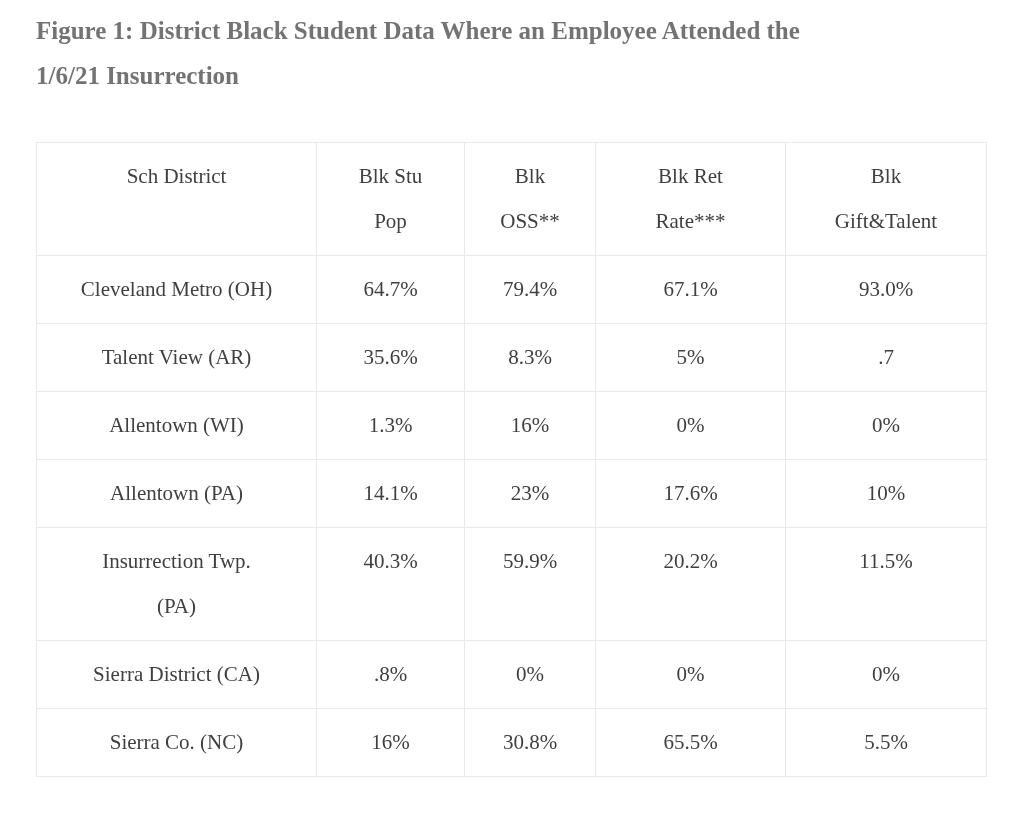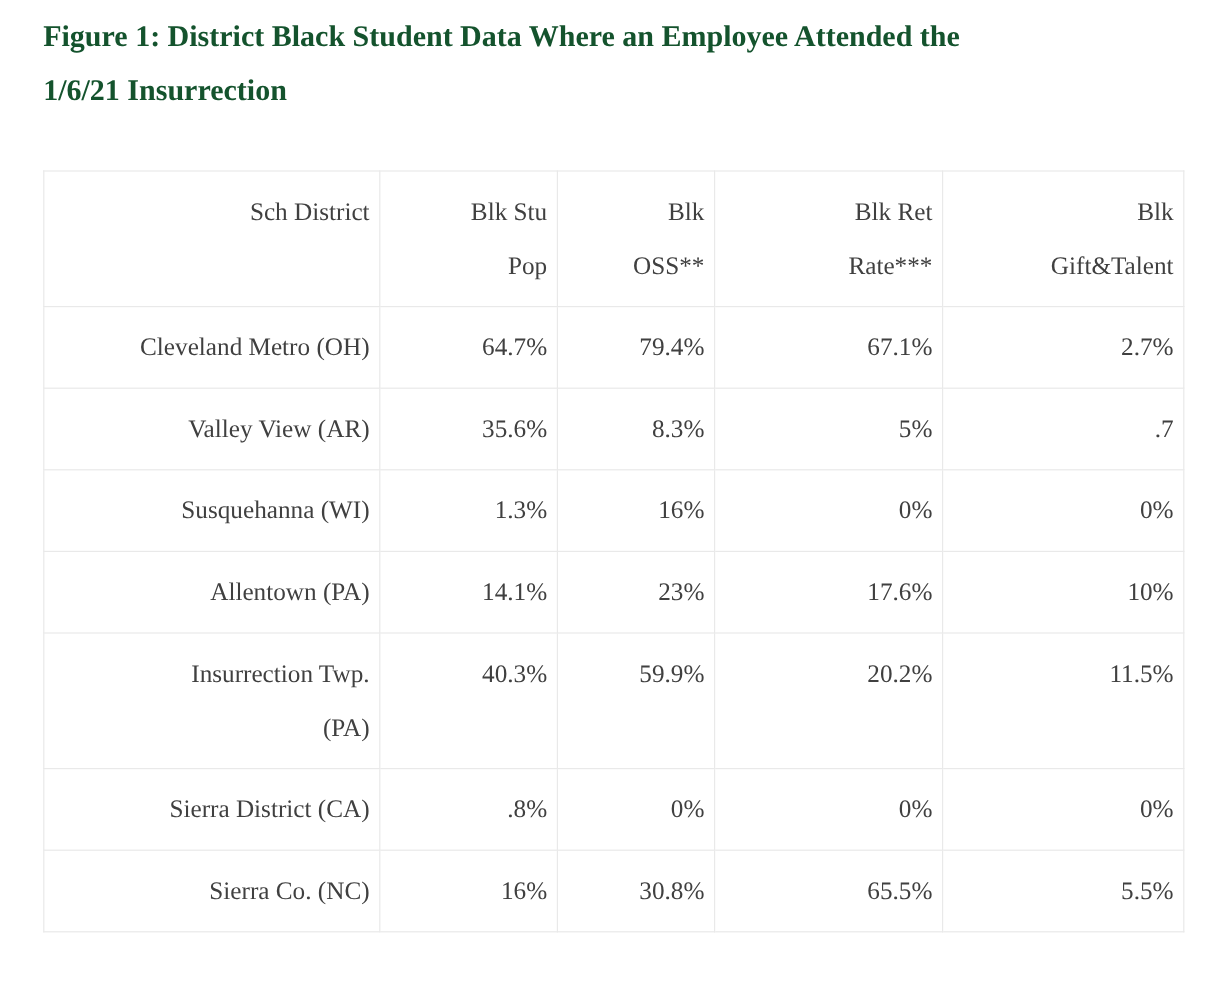--- a/index.html
+++ b/index.html
@@ -14,40 +14,40 @@
     font-family: "Liberation Serif", "DejaVu Serif", serif;
     overflow: hidden;
   }
   .page {
     padding: 8px 38px 0 36px;
   }
   .figure-title {
     margin: 0;
     font-size: 25px;
     font-weight: 700;
-    color: #14532d;
+    color: #737373;
     line-height: 45px;
     white-space: pre-line;
   }
   table.data-table {
     margin-top: 44px;
     border-collapse: collapse;
     table-layout: fixed;
     width: 950px;
   }
   col.c1 { width: 280px; }
   col.c2 { width: 148px; }
   col.c3 { width: 131px; }
   col.c4 { width: 190px; }
   col.c5 { width: 201px; }
   .data-table th,
   .data-table td {
     border: 1px solid #e9e9e9;
     padding: 11px 8px;
-    text-align: right;
+    text-align: center;
     vertical-align: top;
     font-size: 21px;
     font-weight: 400;
     color: #404040;
     line-height: 45px;
     white-space: pre-line;
   }
 </style>
 </head>
 <body>
@@ -77,31 +77,31 @@
         <th>Blk
 Gift&amp;Talent</th>
       </tr>
     </thead>
     <tbody>
       <tr>
         <td>Cleveland Metro (OH)</td>
         <td>64.7%</td>
         <td>79.4%</td>
         <td>67.1%</td>
-        <td>2.7%</td>
+        <td>93.0%</td>
       </tr>
       <tr>
-        <td>Valley View (AR)</td>
+        <td>Talent View (AR)</td>
         <td>35.6%</td>
         <td>8.3%</td>
         <td>5%</td>
         <td>.7</td>
       </tr>
       <tr>
-        <td>Susquehanna (WI)</td>
+        <td>Allentown (WI)</td>
         <td>1.3%</td>
         <td>16%</td>
         <td>0%</td>
         <td>0%</td>
       </tr>
       <tr>
         <td>Allentown (PA)</td>
         <td>14.1%</td>
         <td>23%</td>
         <td>17.6%</td>

